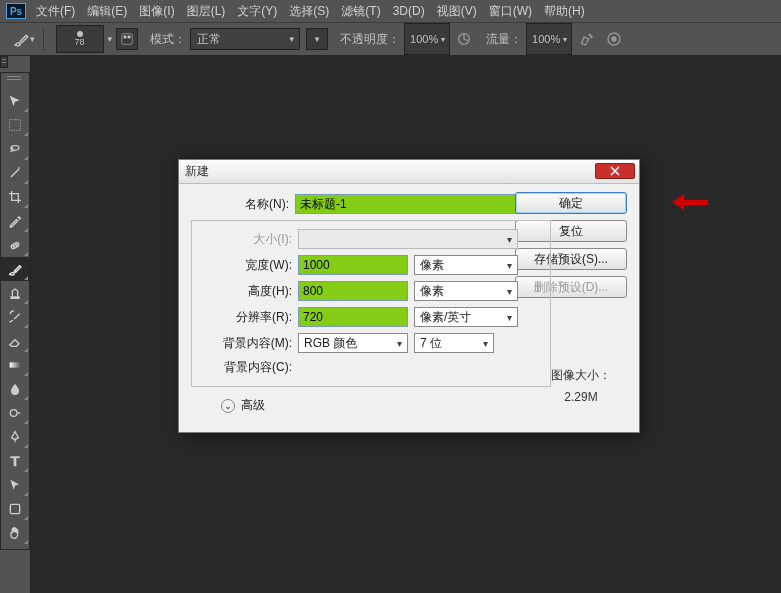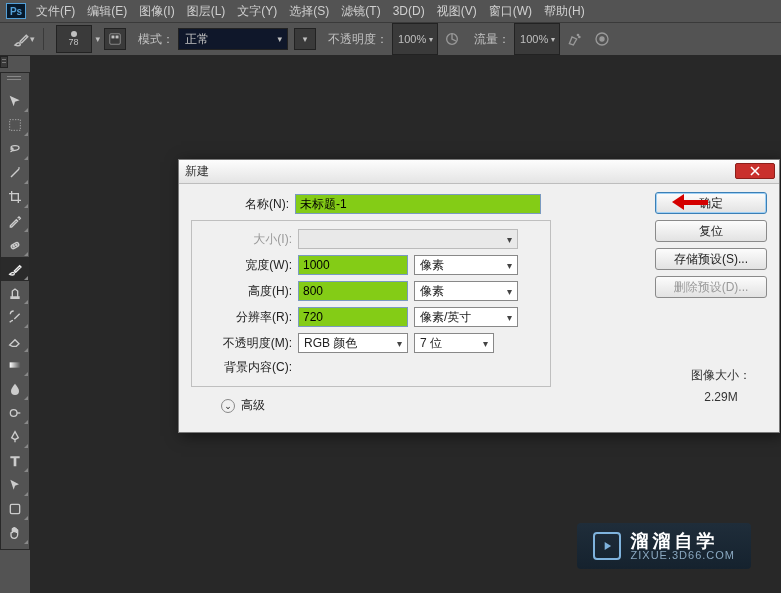--- a/index.html
+++ b/index.html
@@ -10,47 +10,47 @@
   
   .menubar { height: 22px; background: #535353; display: flex; align-items: center; color: #d0d0d0; font-size: 12px; padding: 0 6px; }
   .ps-logo { width: 20px; height: 16px; background: #071a2c; color:#53a0d8; font-weight: bold; font-size: 10px; display: flex; align-items: center; justify-content: center; border: 1px solid #53a0d8; margin-right: 10px; }
   .menubar .menu-item { margin-right: 12px; cursor: default; }
 
   
   .optbar { height: 34px; background: #535353; border-top: 1px solid #3a3a3a; border-bottom: 1px solid #282828; display: flex; align-items: center; padding: 0 10px; color: #c0c0c0; font-size: 12px; }
   .optbar .divider { width: 1px; height: 22px; background: #3a3a3a; margin: 0 8px; }
   .brush-icon { width: 22px; height: 22px; display:flex; align-items:center; justify-content:center; }
   .brush-svg { width:18px; height:18px; }
-  .brush-size-swatch { width: 36px; height: 28px; background: #3a3a3a; border:1px solid #222; display:flex; flex-direction:column; align-items:center; justify-content:center; margin:0 4px; }
+  .brush-size-swatch { width: 48px; height: 28px; background: #3a3a3a; border:1px solid #222; display:flex; flex-direction:column; align-items:center; justify-content:center; margin:0 4px; }
   .brush-dot { width:6px;height:6px;border-radius:50%;background:#c0c0c0;}
   .brush-num { font-size:9px; color:#c0c0c0; }
   .opt-mini { width:22px;height:22px; background:#3a3a3a;border:1px solid #222; display:flex;align-items:center;justify-content:center;margin:0 4px;}
   .opt-label { margin: 0 4px 0 8px; }
-  .opt-select { background:#0f172a; border:1px solid #222; color:#c0c0c0; height:22px; padding:0 6px 0 6px; position:relative; display:flex; align-items:center; min-width:110px;}
+  .opt-select { background:#404040; border:1px solid #222; color:#c0c0c0; height:22px; padding:0 6px 0 6px; position:relative; display:flex; align-items:center; min-width:110px;}
   .opt-select::after{ content:"▾"; position:absolute; right:5px; font-size:9px;}
   .opt-numbox { background:#3a3a3a; border:1px solid #222; color:#c0c0c0; height:32px; width:46px; display:flex; align-items:center; padding:0 23px 0 5px; position:relative; font-size:11px;}
   .opt-numbox::after{ content:"▾"; position:absolute; right:4px; font-size:8px; }
   .opt-tool-icon { width:20px;height:20px;margin:0 4px; color:#999; display:flex; align-items:center; justify-content:center;}
 
   
   .dock-strip { position:absolute; left:0; top:56px; width:8px; height:12px; background:#3a3a3a; border:1px solid #222; }
   .dock-strip span{ display:block; width:4px;height:1px;background:#777;margin:2px auto;}
 
   
   .toolbox { position:absolute; left:0; top:72px; width:30px; background:#535353; border:1px solid #282828; padding:4px 0; }
   .toolbox .trow { height:24px; display:flex; align-items:center; justify-content:center; color:#c0c0c0; position:relative;}
   .toolbox .trow.active { background:#2a2a2a; }
   .toolbox .trow svg { width:16px;height:16px; }
   .toolbox .tri { position:absolute; right:1px; bottom:1px; width:0;height:0; border-left:4px solid transparent; border-bottom:4px solid #888;}
 
   
   .canvas-area { position:absolute; left:30px; top:56px; right:0; bottom:0; background:#282828; }
 
   
-  .dialog { position:absolute; left:178px; top:159px; width:602px; background:#f0f0f0; border:1px solid #7a7a7a; box-shadow: 3px 3px 14px rgba(0,0,0,.5); }
+  .dialog { position:absolute; left:178px; top:159px; width:462px; background:#f0f0f0; border:1px solid #7a7a7a; box-shadow: 3px 3px 14px rgba(0,0,0,.5); }
   .dialog-titlebar { height:24px; background: linear-gradient(#fdfdfd,#e4e4e4); border-bottom:1px solid #bdbdbd; display:flex; align-items:center; padding:0 6px; position:relative;}
   .dialog-title { font-size:12px; color:#333; }
   .dialog-close { position:absolute; right:4px; top:3px; width:40px; height:16px; background:#c9302c; border:1px solid #8b1f1b; border-radius:2px; color:#fff; display:flex; align-items:center; justify-content:center; font-size:11px;}
   .dialog-body { padding: 10px 12px 18px 12px; font-size:12px; color:#222; position:relative;}
   .row { display:flex; align-items:center; margin-bottom:6px; }
   .lbl { width: 104px; text-align:right; padding-right:6px; }
   .txt-input { height:20px; border:1px solid #7a9ac0; padding:0 4px; font-size:12px; background:#84cc16; }
   .sel { height:20px; border:1px solid #888; background:#fff; font-size:12px; padding:0 18px 0 5px; position:relative; display:flex; align-items:center;}
   .sel::after{ content:"▾"; position:absolute; right:5px; color:#444; font-size:10px;}
   .sel.disabled{ background:#e9e9e9; color:#999; border-color:#bbb;}
@@ -344,21 +344,21 @@
 
         <div class="row">
           <div class="lbl" style="width:96px;">分辨率(R):</div>
           <input class="txt-input" style="width: 110px;" value="720">
           <div class="sel" style="width:104px;margin-left:6px;">
               <span>像素/英寸</span>
             </div>
         </div>
 
         <div class="row">
-          <div class="lbl" style="width:96px;">不透明度(M):</div>
+          <div class="lbl" style="width:96px;">背景内容(M):</div>
           <div class="sel" style="width:110px;">
               <span>RGB 颜色</span>
             </div>
           <div class="sel" style="width:80px;margin-left:6px;">
               <span>7 位</span>
             </div>
         </div>
 
         <div class="row" style="margin-bottom:0;">
           <div class="lbl" style="width:96px;">背景内容(C):</div>
@@ -375,25 +375,14 @@
         <div style="margin-top:6px;">2.29M</div>
       </div>
     </div>
   </div>
 
   <div class="red-arrow">
     <div class="head"></div>
       <div class="shaft"></div>
   </div>
 
-  <div class="watermark">
-    <div class="wm-icon">
-      <svg width="14" height="14" viewBox="0 0 24 24" fill="#7fb3dd">
-          <path d="M8 5v14l11-7z"></path>
-        </svg>
-    </div>
-    <div class="wm-text">
-      <span class="wm-cn">溜溜自学</span>
-      <span class="wm-url">ZIXUE.3D66.COM</span>
-    </div>
-  </div>
 
 </div>
 
 </body></html>

